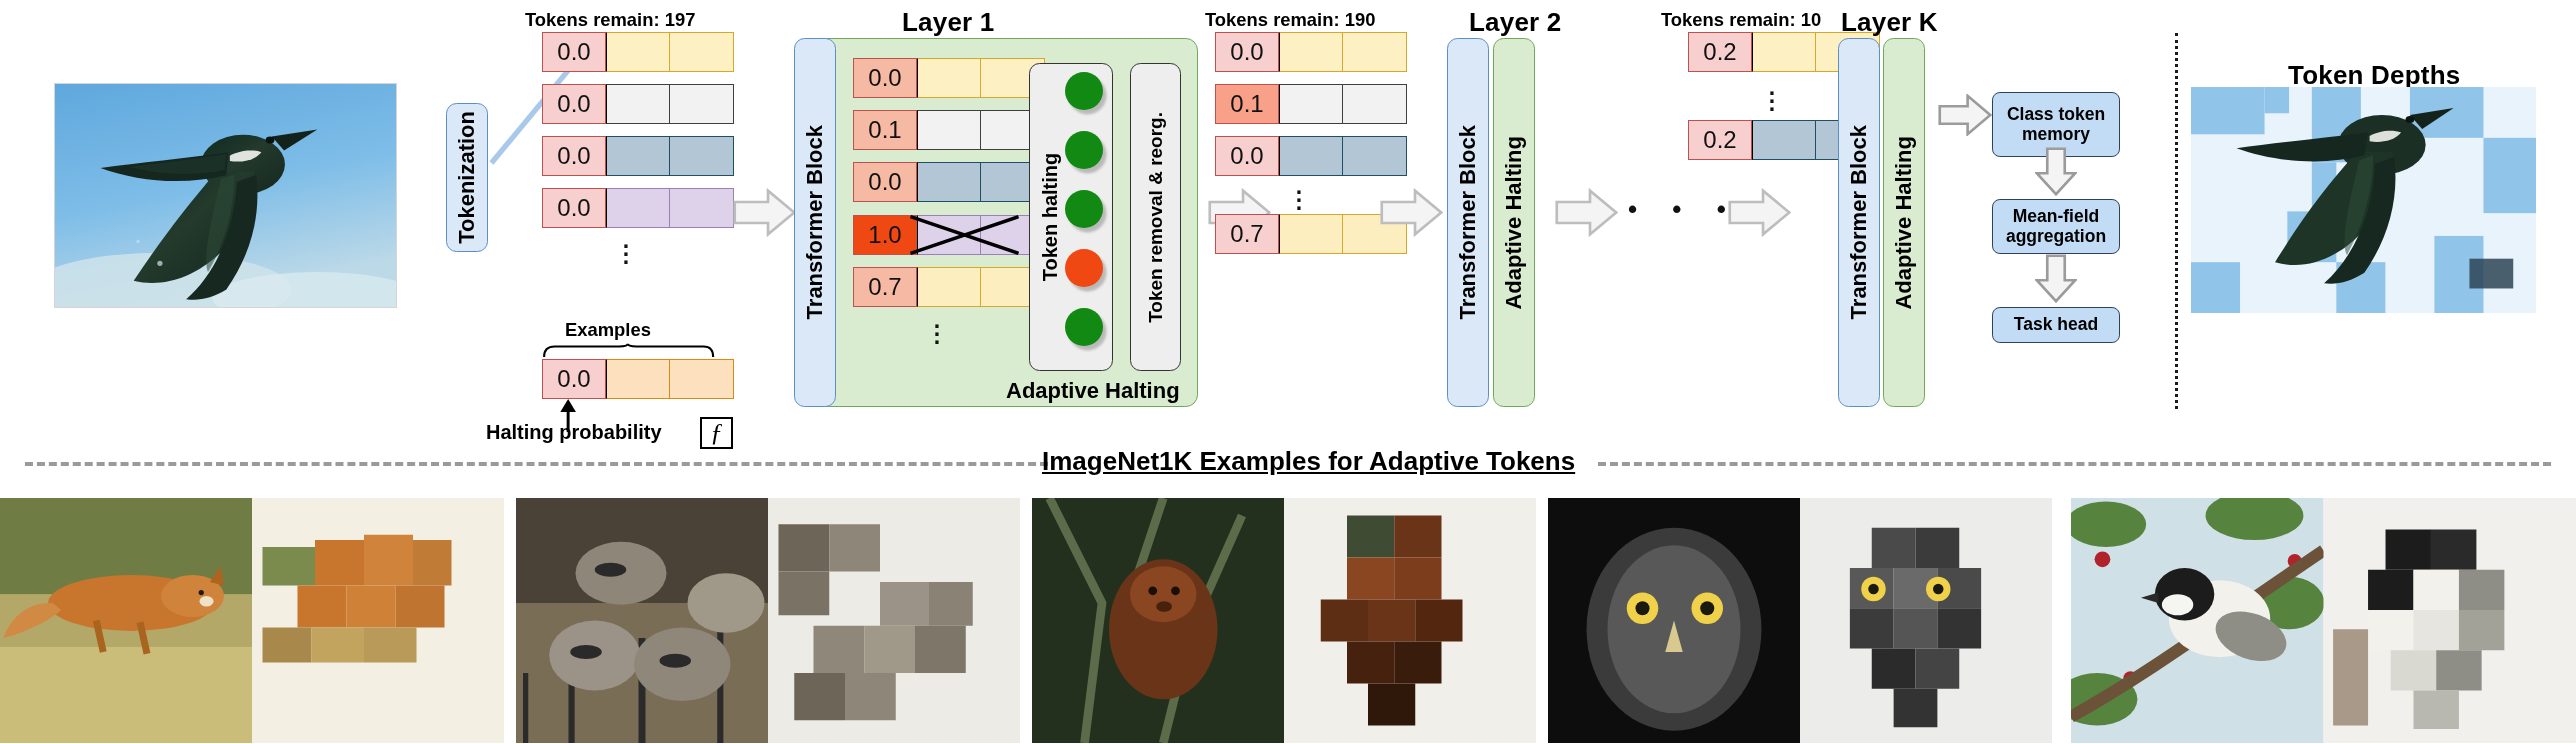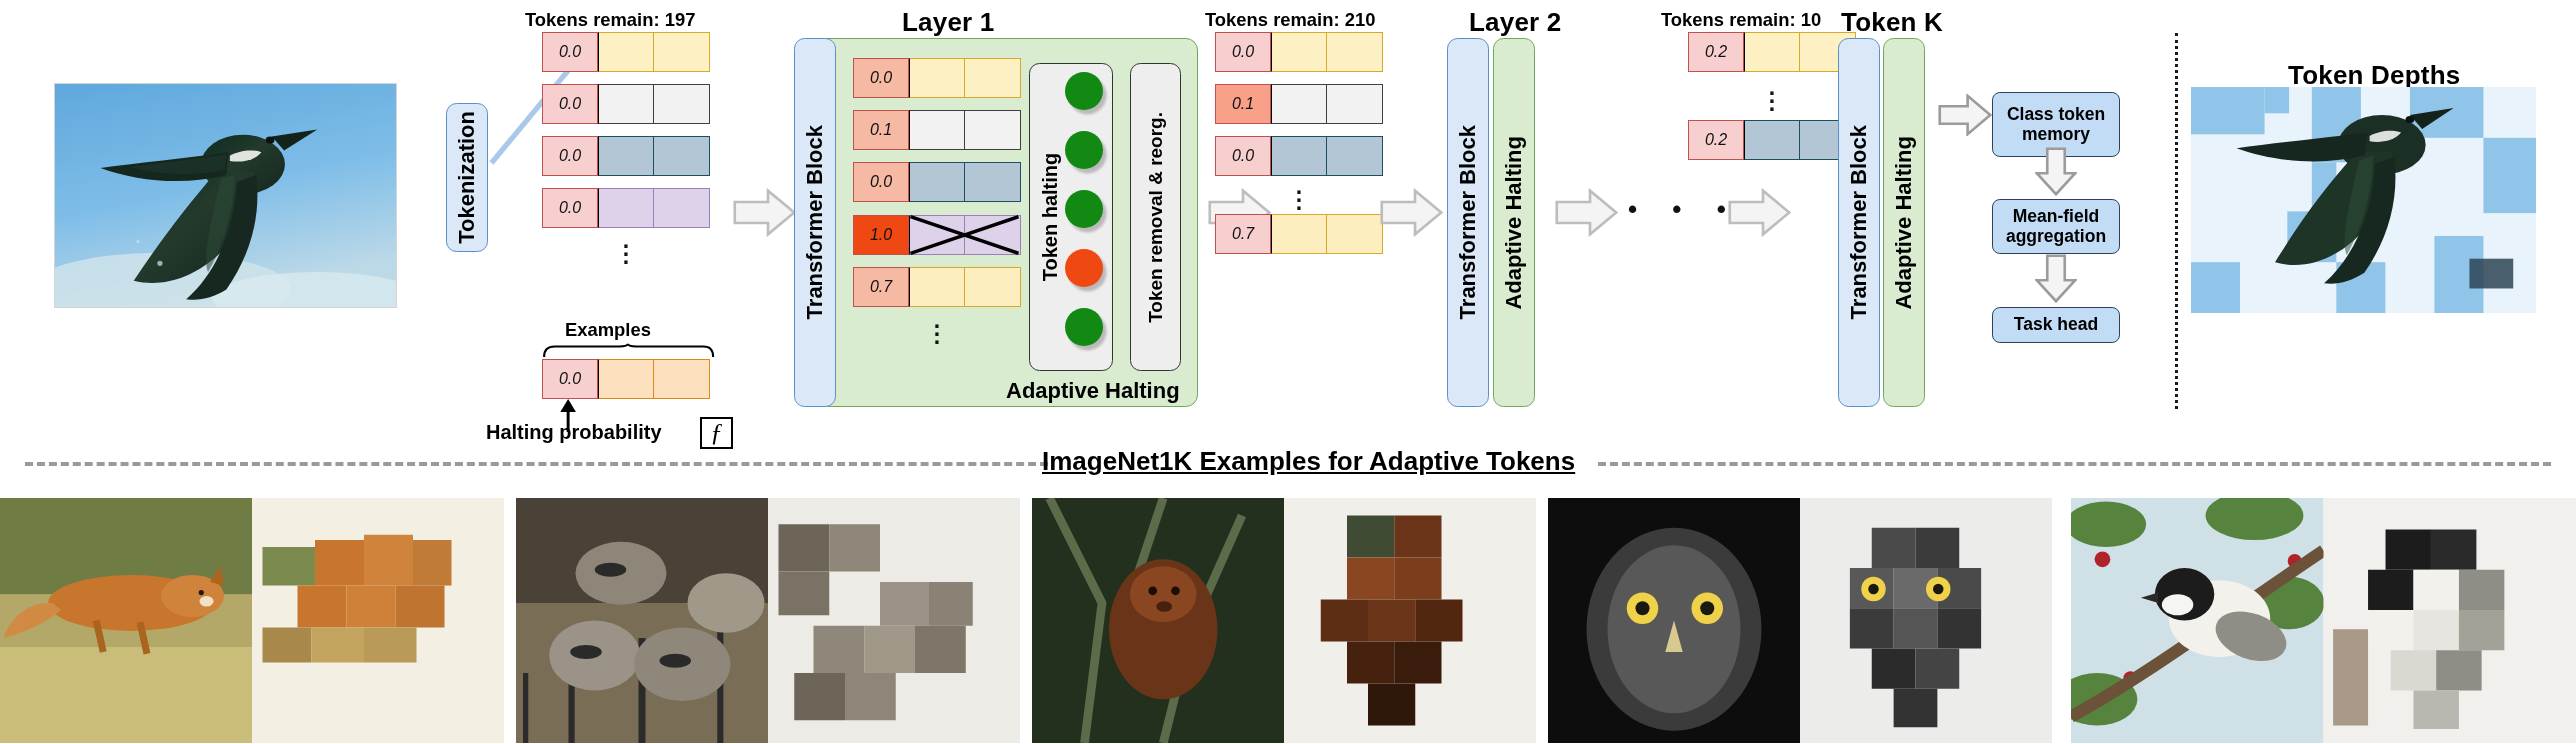--- a/index.html
+++ b/index.html
@@ -4,22 +4,22 @@
 <style>
   html,body{margin:0;padding:0;background:#ffffff;}
   body{width:2576px;height:744px;position:relative;overflow:hidden;
        font-family:"Liberation Sans","DejaVu Sans",sans-serif;color:#000;}
   .abs{position:absolute;}
   .ttl{font-weight:bold;font-size:26px;letter-spacing:0.2px;white-space:nowrap;}
   .tokhdr{font-weight:bold;font-size:18.4px;white-space:nowrap;}
 
   
   .trow{display:flex;align-items:stretch;height:40px;}
-  .tcell{width:56px;height:100%;box-sizing:border-box;display:flex;align-items:center;
-         justify-content:center;font-size:16px;color:#111;font-style:italic;}
+  .tcell{width:64px;height:100%;box-sizing:border-box;display:flex;align-items:center;
+         justify-content:center;font-size:24px;color:#111;}
   .tcell.halt{border:1.4px solid #c0504d;background:#f7cfcf;}
   .tcell.halt.dark{border:1.4px solid #c0504d;background:#f6b9a3;}
   .tcell.emb{border-top:1.4px solid #000;border-bottom:1.4px solid #000;border-right:1.4px solid #000;}
   .tcell.emb.first{border-left:1.4px solid #000;}
 
   
   .p-yellow .emb{background:#fdf0c2;border-color:#d6a92a;}
   .p-grey   .emb{background:#f2f2f2;border-color:#3f3f3f;}
   .p-blue   .emb{background:#b3c6d5;border-color:#1f4e63;}
   .p-purple .emb{background:#ded2ea;border-color:#9a7fb8;}
@@ -220,21 +220,21 @@
   <span style="font-size:19px;">Token removal &amp; reorg.</span>
 </div>
 
 <div class="abs" style="left:1006px;top:378px;font-weight:bold;font-size:22px;white-space:nowrap;">Adaptive Halting</div>
 
 <svg class="arrowR" style="left:1208px;top:188px;width:63px;height:49px;" viewBox="0 0 72 56" width="63" height="49">
   <path d="M2 16 L40 16 L40 3 L70 28 L40 53 L40 40 L2 40 Z" fill="#f4f4f4" stroke="#bdbdbd" stroke-width="3"></path>
 </svg>
 
 <div class="abs" style="left:1205px;top:8.7px;">
-  <div class="tokhdr">Tokens remain: 210</div>
+  <div class="tokhdr">Tokens remain: 190</div>
 </div>
 <div class="abs" style="left:1215px;top:31.5px;">
   <div class="trow p-yellow">
     <div class="tcell halt">0.0</div>
     <div class="tcell emb first"></div>
     <div class="tcell emb"></div>
   </div>
   <div style="height:12.2px"></div>
   <div class="trow p-grey">
     <div class="tcell halt" style="background:#f9a088;">0.1</div>
@@ -293,21 +293,21 @@
       <div>.</div>
       <div>.</div>
   </div>
   <div class="trow p-blue">
     <div class="tcell halt">0.2</div>
     <div class="tcell emb first"></div>
     <div class="tcell emb"></div>
   </div>
 </div>
 
-<div class="abs ttl" style="left:1841px;top:7px;">Token K</div>
+<div class="abs ttl" style="left:1841px;top:7px;">Layer K</div>
 <div class="vbar vb-blue abs" style="left:1838px;top:38px;width:42px;height:369px;">
   <span>Transformer  Block</span>
 </div>
 <div class="vbar vb-green abs" style="left:1883px;top:38px;width:42px;height:369px;">
   <span>Adaptive Halting</span>
 </div>
 
 <svg class="arrowR" style="left:1938px;top:94px;width:54px;height:42px;" viewBox="0 0 62 48" width="54" height="42">
   <path d="M2 14 L34 14 L34 2 L60 24 L34 46 L34 34 L2 34 Z" fill="#f4f4f4" stroke="#9b9b9b" stroke-width="3"></path>
 </svg>

